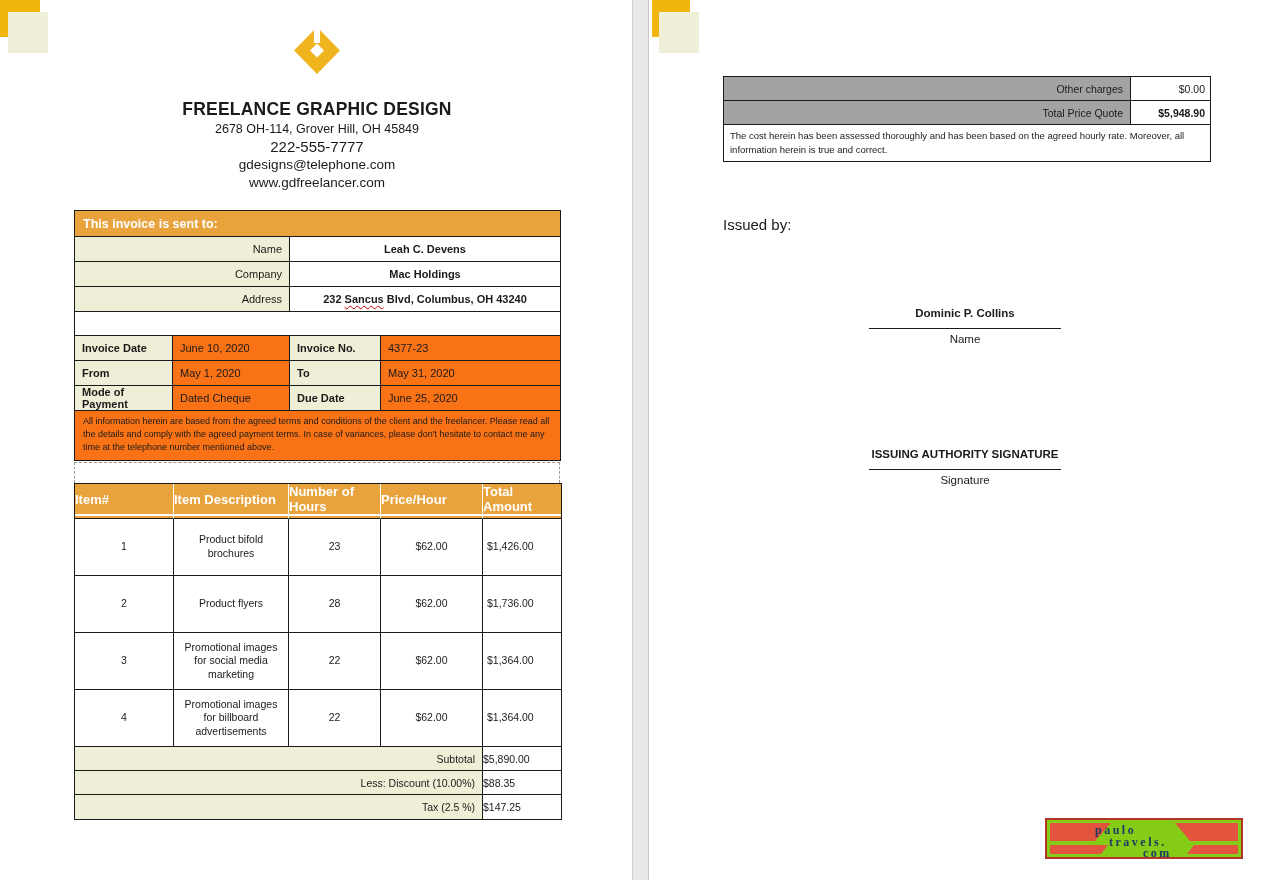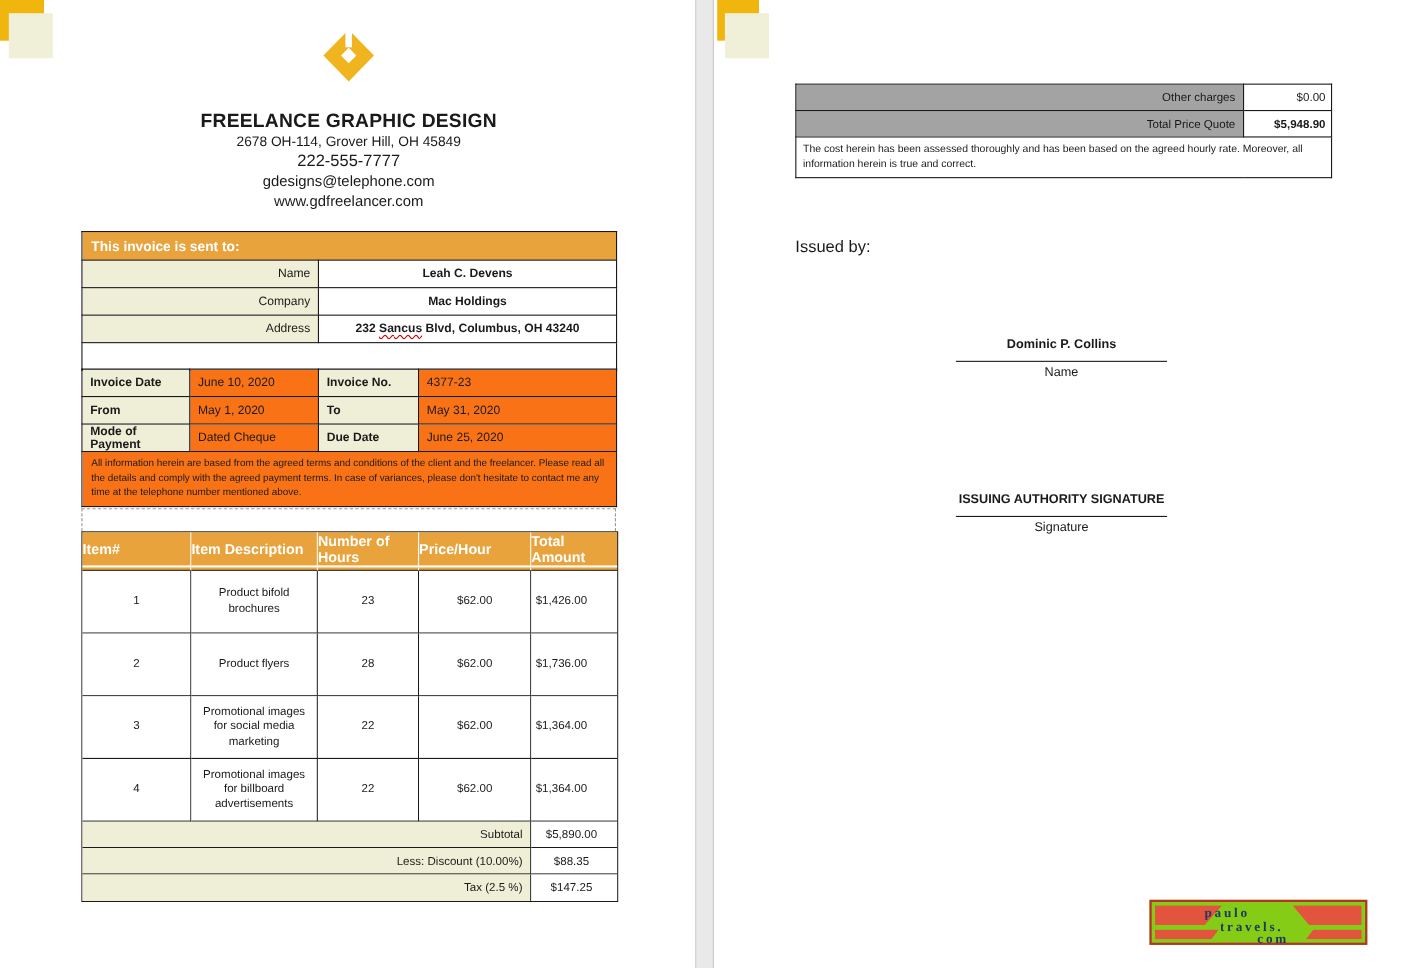--- a/index.html
+++ b/index.html
@@ -51,21 +51,21 @@
   .tbl-items th { background: #e8a33d; color: #ffffff; font-size: 13px; font-weight: bold; text-align: left;
                   height: 20px; border-right: 1px solid #ffffff; border-bottom: 2px solid #ffffff; }
   .tbl-items th:last-child { border-right: none; }
   .tbl-items tr.strip td { background: #e8a33d; height: 3px; border-right: 1px solid #ffffff; border-bottom: 1px solid #1a1a1a; }
   .tbl-items tr.strip td:last-child { border-right: none; }
   .tbl-items tr.item td { background: #ffffff; height: 57px; font-size: 10.5px; text-align: center; vertical-align: middle;
                           line-height: 1.3; padding: 2px 4px; border-right: 1px solid #1a1a1a; border-bottom: 1px solid #1a1a1a; }
   .tbl-items tr.item td:last-child { border-right: none; text-align: left; padding-right: 5px; }
   .tbl-items tr.summary td { height: 24px; font-size: 10.5px; border-bottom: 1px solid #1a1a1a; }
   .tbl-items tr.summary td.sum-lbl { background: #efeed6; text-align: right; padding-right: 7px; border-right: 1px solid #1a1a1a; }
-  .tbl-items tr.summary td.sum-val { background: #ffffff; text-align: center; padding-right: 5px; }
+  .tbl-items tr.summary td.sum-val { background: #ffffff; text-align: left; padding-right: 5px; }
   .tbl-items tr.summary:last-child td { border-bottom: none; }
 
   
   .tbl-totals { left: 723px; top: 76px; width: 487px; }
   .tbl-totals td { border: 1px solid #1a1a1a; height: 24px; font-size: 10.5px; }
   .tot-lbl { background: #a3a3a3; text-align: right; padding-right: 7px; }
   .tot-val { background: #ffffff; text-align: right; padding-right: 5px; }
   .tot-val.bold { font-weight: bold; }
   .assess-cell { font-size: 9.5px !important; line-height: 1.45; padding: 4px 6px; height: 34px !important; vertical-align: top; }
 

